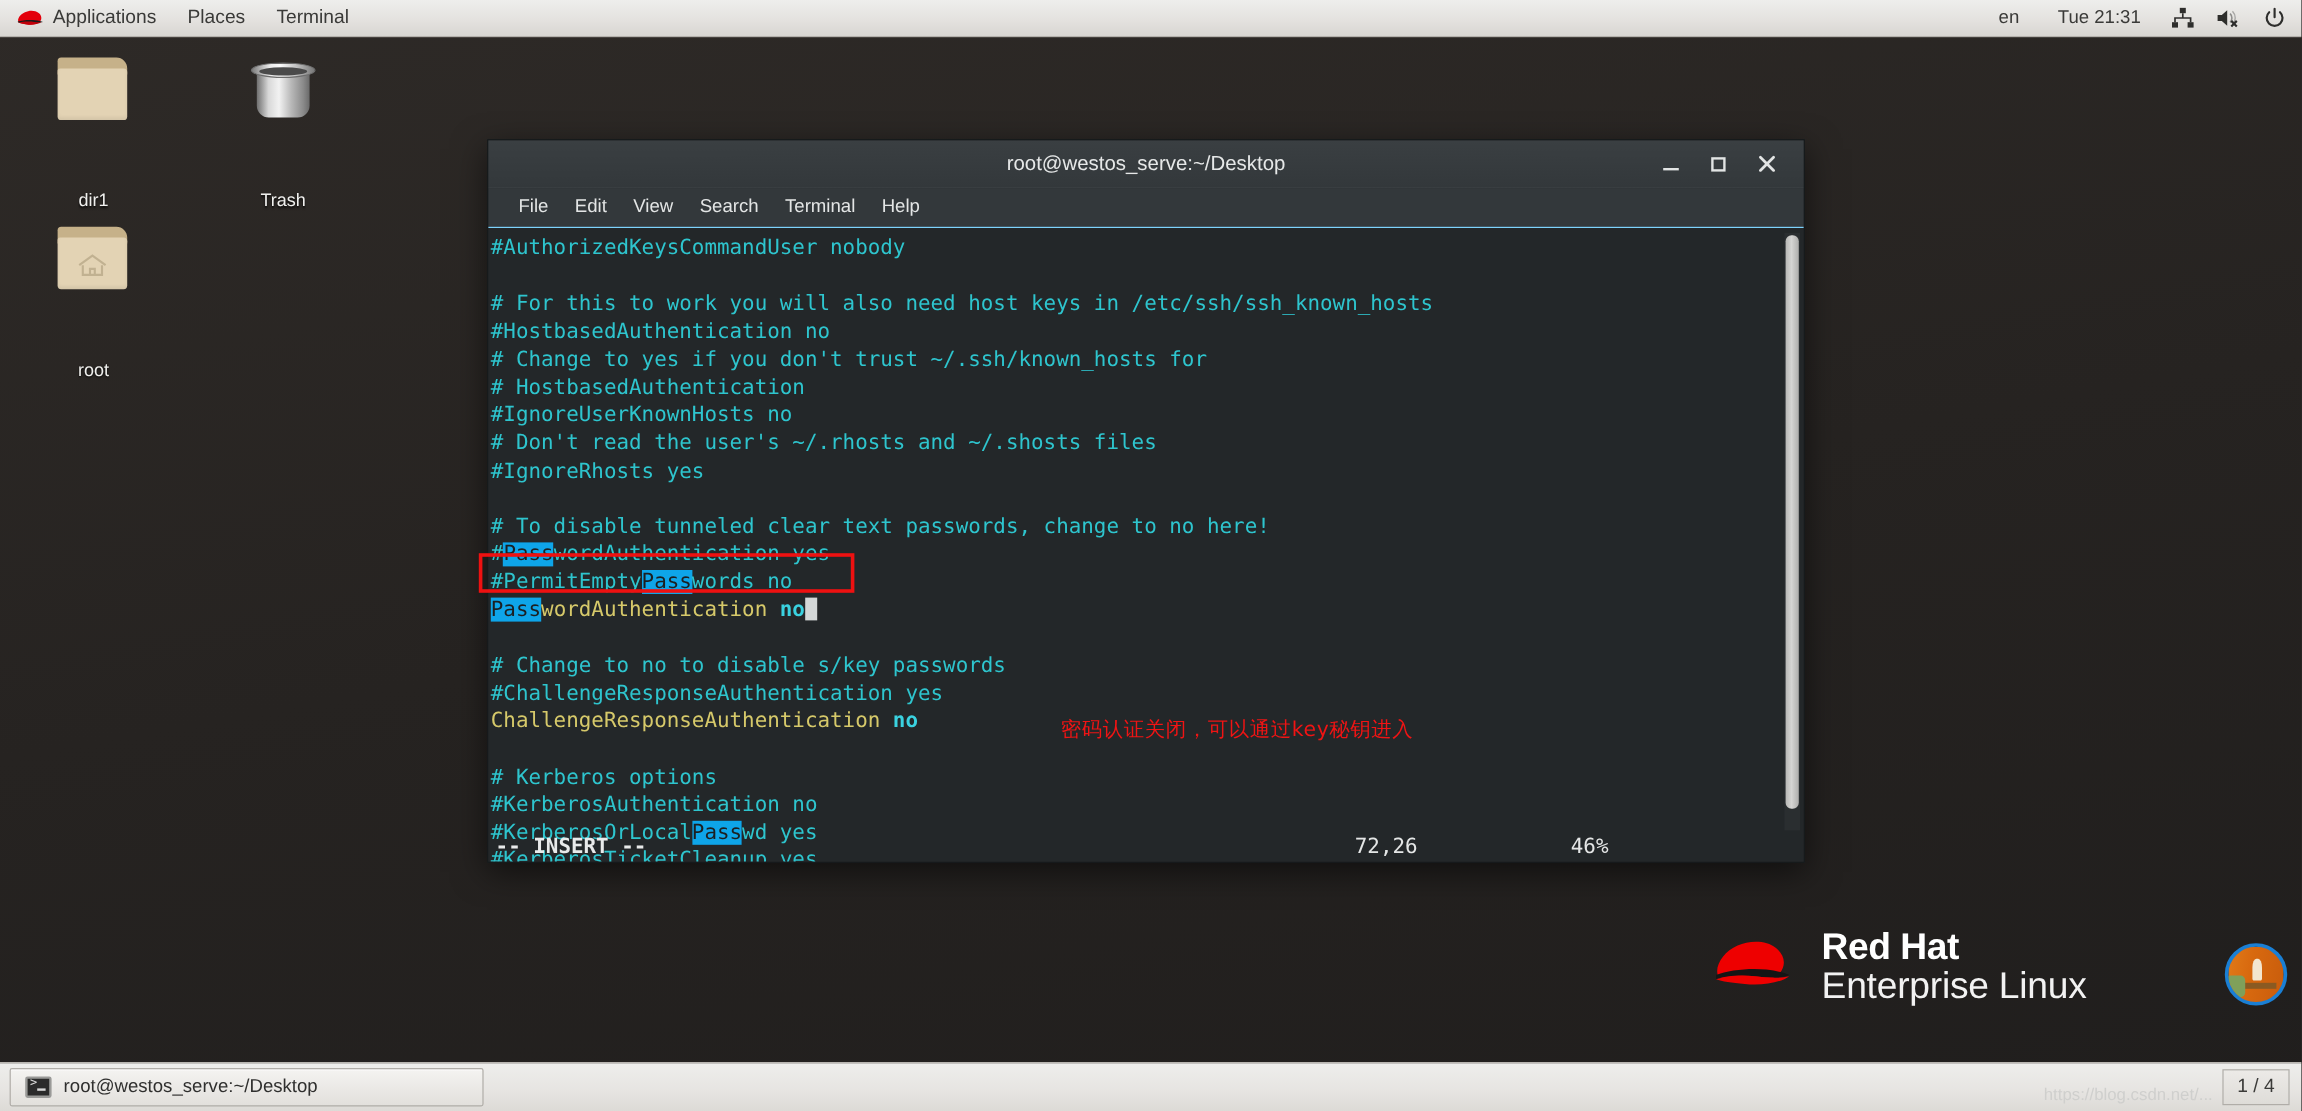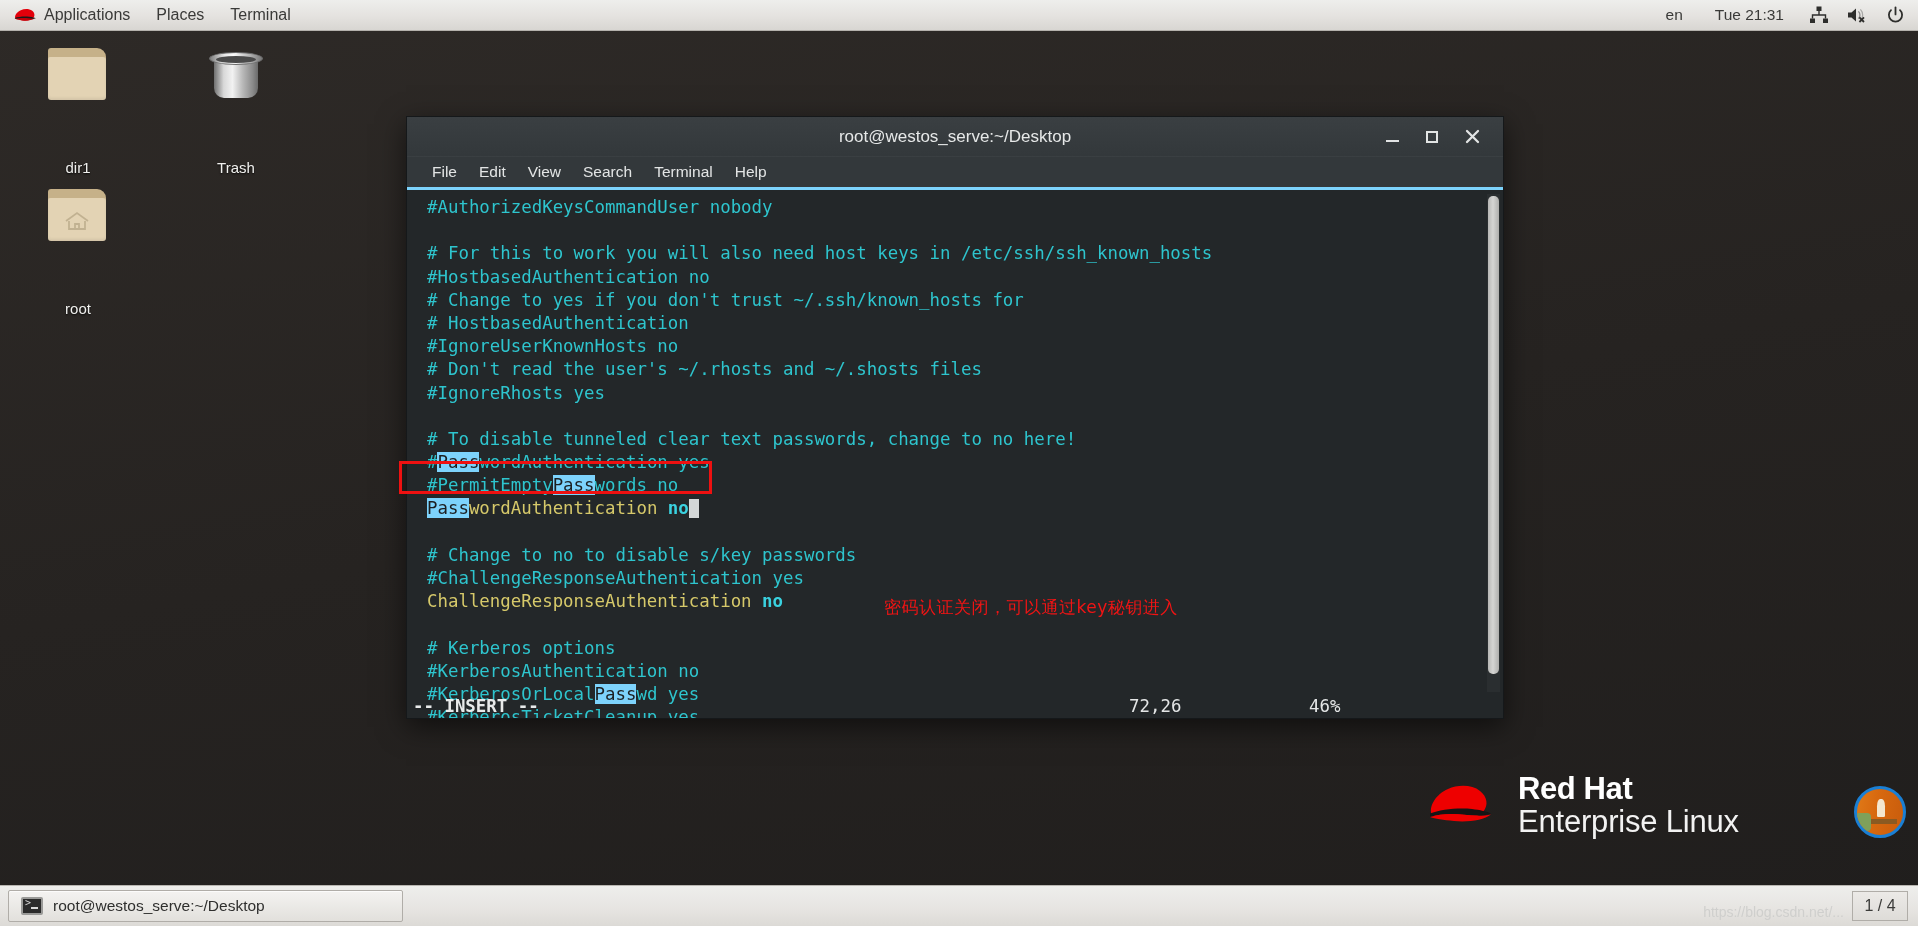--- a/index.html
+++ b/index.html
@@ -117,48 +117,48 @@
     color:#e2e4e4; font-size:15px; cursor: default;
   }
   .win-btn .bar { width:13px; height:2px; background:#e2e4e4; margin-top:9px; }
   .win-btn .sq { width:12px; height:12px; border:2px solid #e2e4e4; }
 
   #menu-bar {
     height: 33px; flex: 0 0 33px;
     background: #33383b;
     display: flex; align-items: center;
     padding-left: 14px;
-    border-bottom: 3px solid #7dd3fc;
+    border-bottom: 1px solid #7dd3fc;
   }
   .menu-item {
     font-size: 15.5px; color: #e3e5e5;
     padding: 4px 11px; cursor: default; border-radius: 2px;
   }
 
   #term-body {
     flex: 1 1 auto; position: relative;
     background: #232729; overflow: hidden;
     display: flex;
   }
   #term-text {
     flex: 1 1 auto;
-    padding: 6px 0 0 20px;
+    padding: 6px 0 0 2px;
     font-family: "DejaVu Sans Mono", "Liberation Mono", monospace;
     font-size: 17.4px;
     line-height: 23.2px;
     white-space: pre;
     color: #2fc8c8;
     position: relative;
     letter-spacing: 0px;
   }
   .tl { height: 23.2px; }
   .c-cyan   { color: #2ec5ce; }
   .c-amber  { color: #d6c96a; }
   .c-bold-cyan { color: #3ad2e0; font-weight: 700; }
-  .hl { background: #7dd3fc; color: #1c1f21; }
+  .hl { background: #0ea5e9; color: #1c1f21; }
   .cursor-blk {
     display:inline-block; width:10px; height:19px;
     background:#d3d7d7; vertical-align:-4px;
   }
   #status-line {
     position:absolute; left:6px; bottom:2px; right:20px;
     font-family: "DejaVu Sans Mono", "Liberation Mono", monospace;
     font-size: 17.4px; color:#e8eaea; font-weight:700;
     display:flex;
   }

